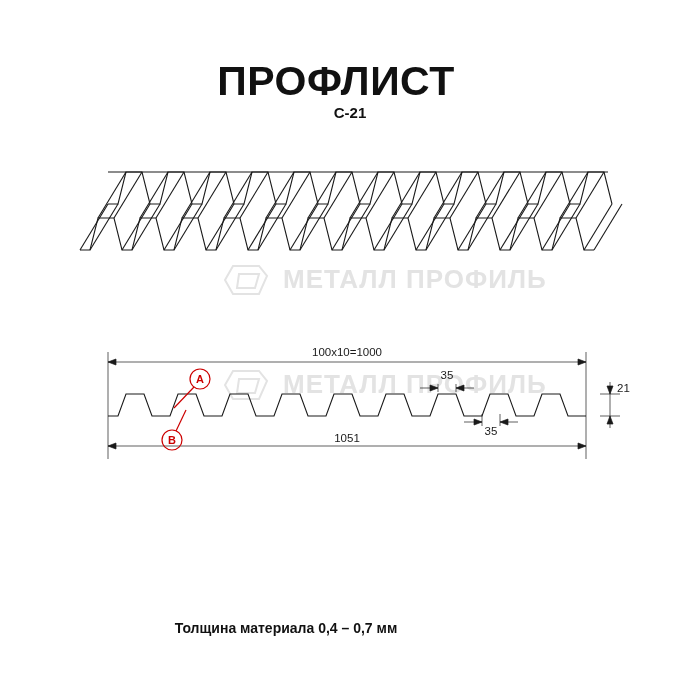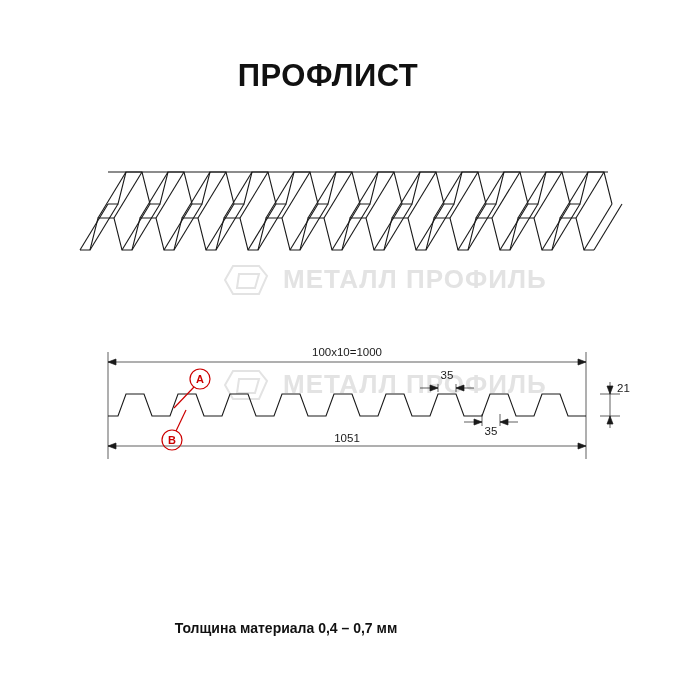--- a/index.html
+++ b/index.html
@@ -15,24 +15,24 @@
     position: relative;
     overflow: hidden;
   }
   .page {
     position: absolute;
     inset: 0;
   }
   .title {
     position: absolute;
     top: 58px;
-    left: 8px;
+    left: 16px;
     width: 640px;
     text-align: center;
-    font-size: 31px;
+    font-size: 41px;
     font-weight: bold;
     letter-spacing: 0.5px;
     color: #111111;
   }
   .subtitle {
     position: absolute;
     top: 104px;
     left: 0;
     width: 700px;
     text-align: center;
@@ -88,20 +88,21 @@
   .dimtext { fill: #1a1a1a; font-size: 11.5px; font-family: "Liberation Sans", sans-serif; }
   .wm-text { fill: #e3e3e3; font-size: 26px; font-weight: bold; font-family: "Liberation Sans", sans-serif; letter-spacing: 1px; }
   .wm-shape { fill: none; stroke: #e3e3e3; stroke-width: 2; }
 </style>
 </head>
 <body>
 
 <div class="page">
 
   <div class="title">ПРОФЛИСТ</div>
+  <div class="subtitle">С-21</div>
 
   <div class="iso-wrap">
     <svg width="545" height="130" viewBox="0 0 545 130">
       <g class="ln">
 
         <path d="M 28 22 L 528 22"></path>
 
         <path d="M 0 100
                  L 10 100 L 18 68 L 34 68 L 42 100
                  L 52 100 L 60 68 L 76 68 L 84 100

